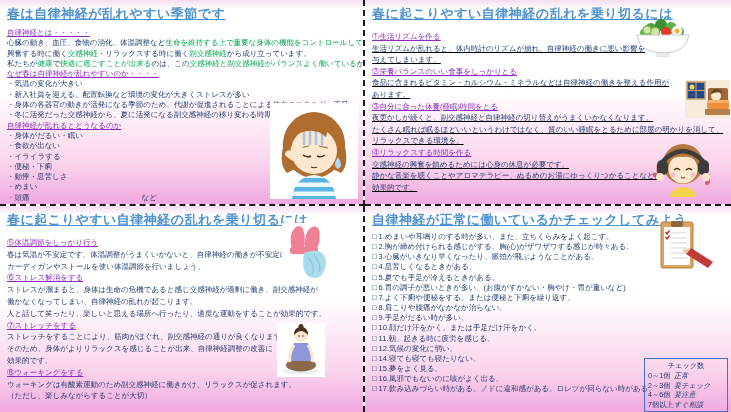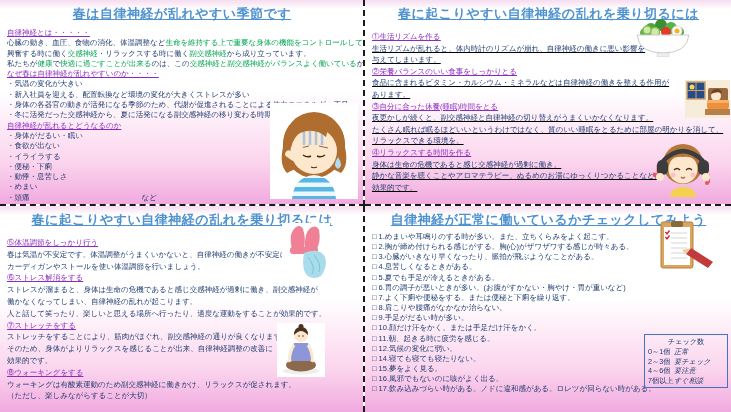--- a/index.html
+++ b/index.html
@@ -12,21 +12,21 @@
   .q-tl{border-right:2px dashed #1a1a1a;border-bottom:2px dashed #1a1a1a;}
   .q-tr{border-bottom:2px dashed #1a1a1a;}
   .q-bl{border-right:2px dashed #1a1a1a;}
   .slide{
     position:relative;width:100%;height:100%;box-sizing:border-box;
     padding:4px 6px 0 7px;overflow:hidden;
     background:linear-gradient(180deg,#f6dcf0 0px,#ffffff 9px,#ffffff 45%,#fbd4ed 80%,#f1a9df 100%);
   }
   .slide-title{
     font-size:13px;font-weight:bold;color:#4e92cf;text-decoration:underline;
-    letter-spacing:.5px;margin:1px 0 5px 0;white-space:nowrap;text-align:center;
+    letter-spacing:.5px;margin:1px 0 5px 0;white-space:nowrap;
   }
   .slide-tr .slide-title,.slide-bl .slide-title{margin-bottom:8px;}
   .slide-br .slide-title{margin-bottom:3px;}
   .line{font-size:7.5px;white-space:nowrap;}
   .slide-tl .line{line-height:10.3px;}
   .slide-tr .line{line-height:11.6px;text-decoration:underline;}
   .slide-bl .line{line-height:11.8px;}
   .slide-br .line{line-height:10.15px;}
   .c-body{color:#1e3a6e;}
   .c-green{color:#00a551;}
@@ -34,21 +34,21 @@
   .gap{margin-left:112px;}
   .ill{position:absolute;}
   .ill-woman{top:103px;right:5px;width:88px;height:96px;}
   .ill-salad{top:17px;right:38px;width:60px;height:42px;}
   .ill-bed{top:80px;right:1px;width:45px;height:38px;}
   .ill-phones{top:139px;right:15px;width:66px;height:58px;}
   .ill-cardigan{top:17px;right:33px;width:48px;height:58px;}
   .ill-yoga{top:117px;right:38px;width:48px;height:54px;}
   .ill-clip{top:15px;right:14px;width:72px;height:50px;}
   .score-box{
-    position:absolute;top:128px;right:3px;width:84px;
+    position:absolute;top:152px;right:3px;width:84px;
     border:1px solid #4472c4;padding:2px 3px;box-sizing:border-box;
     font-size:7.2px;color:#1e3a6e;background:transparent;
   }
   .score-title{text-align:center;line-height:10px;}
   .score-row{display:flex;line-height:9.6px;}
   .score-range{width:26px;flex:none;}
   .score-verdict{flex:1;font-style:italic;}
 </style>
 </head>
 <body>
@@ -112,21 +112,21 @@
           <div class="line"><span class="c-body">生活リズムが乱れると、体内時計のリズムが崩れ、自律神経の働きに悪い影響を</span></div>
           <div class="line"><span class="c-body">与えてしまいます。</span></div>
           <div class="line"><span class="c-head">②栄養バランスのいい食事をしっかりとる</span></div>
           <div class="line"><span class="c-body">食品に含まれるビタミン・カルシウム・ミネラルなどは自律神経の働きを整える作用が</span></div>
           <div class="line"><span class="c-body">あります。</span></div>
           <div class="line"><span class="c-head">③自分に合った休養(睡眠)時間をとる</span></div>
           <div class="line"><span class="c-body">夜更かしが続くと、副交感神経と自律神経の切り替えがうまくいかなくなります。</span></div>
           <div class="line"><span class="c-body">たくさん眠れば眠るほどいいというわけではなく、質のいい睡眠をとるために部屋の明かりを消して、</span></div>
           <div class="line"><span class="c-body">リラックスできる環境を。</span></div>
           <div class="line"><span class="c-head">④リラックスする時間を作る</span></div>
-          <div class="line"><span class="c-body">身体は生命の危機であると感じ交感神経が過剰に働き。</span></div>
+          <div class="line"><span class="c-body">交感神経の興奮を鎮めるためには心身の休息が必要です。</span></div>
           <div class="line"><span class="c-body">静かな音楽を聴くことやアロマテラピー、ぬるめのお湯にゆっくりつかることなどが</span></div>
           <div class="line"><span class="c-body">効果的です。</span></div>
         </div>
       <svg class="ill ill-salad" viewBox="0 0 60 42">
         <circle cx="18" cy="12" r="6" fill="#4aa53c"></circle>
           <circle cx="28" cy="8" r="6" fill="#3c8f33"></circle>
         <circle cx="38" cy="11" r="6" fill="#57b546"></circle>
           <circle cx="46" cy="15" r="5" fill="#4aa53c"></circle>
         <circle cx="12" cy="16" r="5" fill="#57b546"></circle>
         <circle cx="22" cy="15" r="4.5" fill="#cfe9a6" stroke="#8cba58" stroke-width="1.5"></circle>

